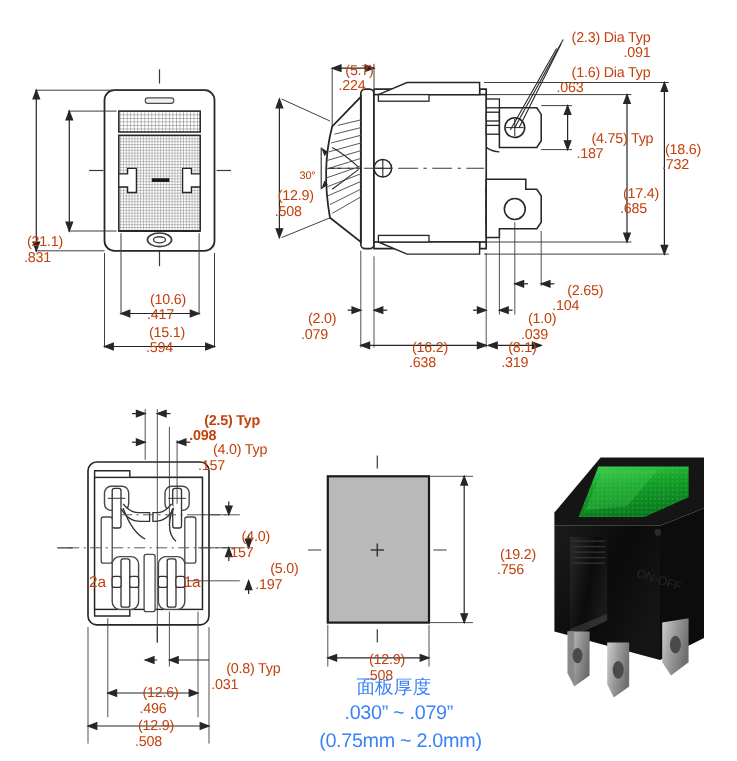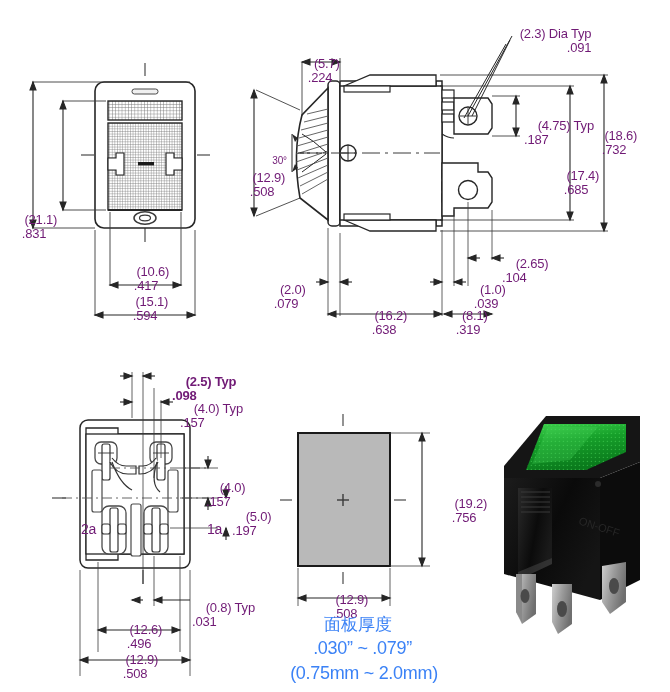--- a/index.html
+++ b/index.html
@@ -6,21 +6,21 @@
   body{
     width:670px;height:692px;position:relative;overflow:hidden;
     font-family:"Liberation Sans","DejaVu Sans",sans-serif;
     color:#1a1a1a;
   }
   .view{position:absolute;}
   .dim{
     position:absolute;
     font-size:13px;
     line-height:1.12;
-    color:#701a75;
+    color:#c2410c;
     white-space:pre;
     letter-spacing:-0.2px;
   }
   .dim .l2{display:block;text-align:center;}
   .dim.ctr{text-align:center;}
   .dim.lft{text-align:left;}
   svg{display:block;overflow:visible;}
   .cn{
     position:absolute;
     font-family:"DejaVu Sans",sans-serif;
@@ -264,20 +264,23 @@
   </div>
   <div class="dim ctr" style="left:-18px;top:126px;width:80px;">
     <span>(12.9)</span><span class="l2">.508</span>
   </div>
   <div class="dim" style="left:22px;top:114px;font-size:10px;">
     <span>30°</span>
   </div>
   <div class="dim lft" style="left:266px;top:-18px;">
     <span>(2.3) Dia Typ</span><span class="l2" style="text-align:right">.091</span>
   </div>
+  <div class="dim lft" style="left:266px;top:14px;">
+    <span>(1.6) Dia Typ</span><span class="l2" style="text-align:left">.063</span>
+  </div>
   <div class="dim lft" style="left:284px;top:74px;">
     <span>(4.75) Typ</span><span class="l2" style="text-align:left">.187</span>
   </div>
   <div class="dim ctr" style="left:336px;top:84px;width:76px;">
     <span>(18.6)</span><span class="l2">.732</span>
   </div>
   <div class="dim ctr" style="left:298px;top:124px;width:76px;">
     <span>(17.4)</span><span class="l2">.685</span>
   </div>
   <div class="dim lft" style="left:262px;top:212px;">
@@ -418,21 +421,21 @@
     <span>(0.8) Typ</span><span class="l2" style="text-align:left">.031</span>
   </div>
   <div class="dim ctr" style="left:60px;top:250px;width:78px;">
     <span>(12.6)</span><span class="l2">.496</span>
   </div>
   <div class="dim ctr" style="left:56px;top:280px;width:78px;">
     <span>(12.9)</span><span class="l2">.508</span>
   </div>
 
   <div class="dim" style="left:41px;top:164px;font-size:14px;">2a</div>
-  <div class="dim" style="left:127px;top:164px;font-size:14px;padding-left:40px;">1a</div>
+  <div class="dim" style="left:127px;top:164px;font-size:14px;">1a</div>
 </div>
 
 <div class="view" id="cutout-view" style="left:278px;top:400px;width:215px;height:292px;">
   <svg width="215" height="210" viewBox="0 0 215 210">
     <g stroke="#3a3a3a" stroke-width="1.1">
       <line x1="65" y1="14" x2="65" y2="26"></line>
       <line x1="65" y1="172" x2="65" y2="184"></line>
       <line x1="2" y1="100" x2="14" y2="100"></line>
       <line x1="116" y1="100" x2="128" y2="100"></line>
     </g>

